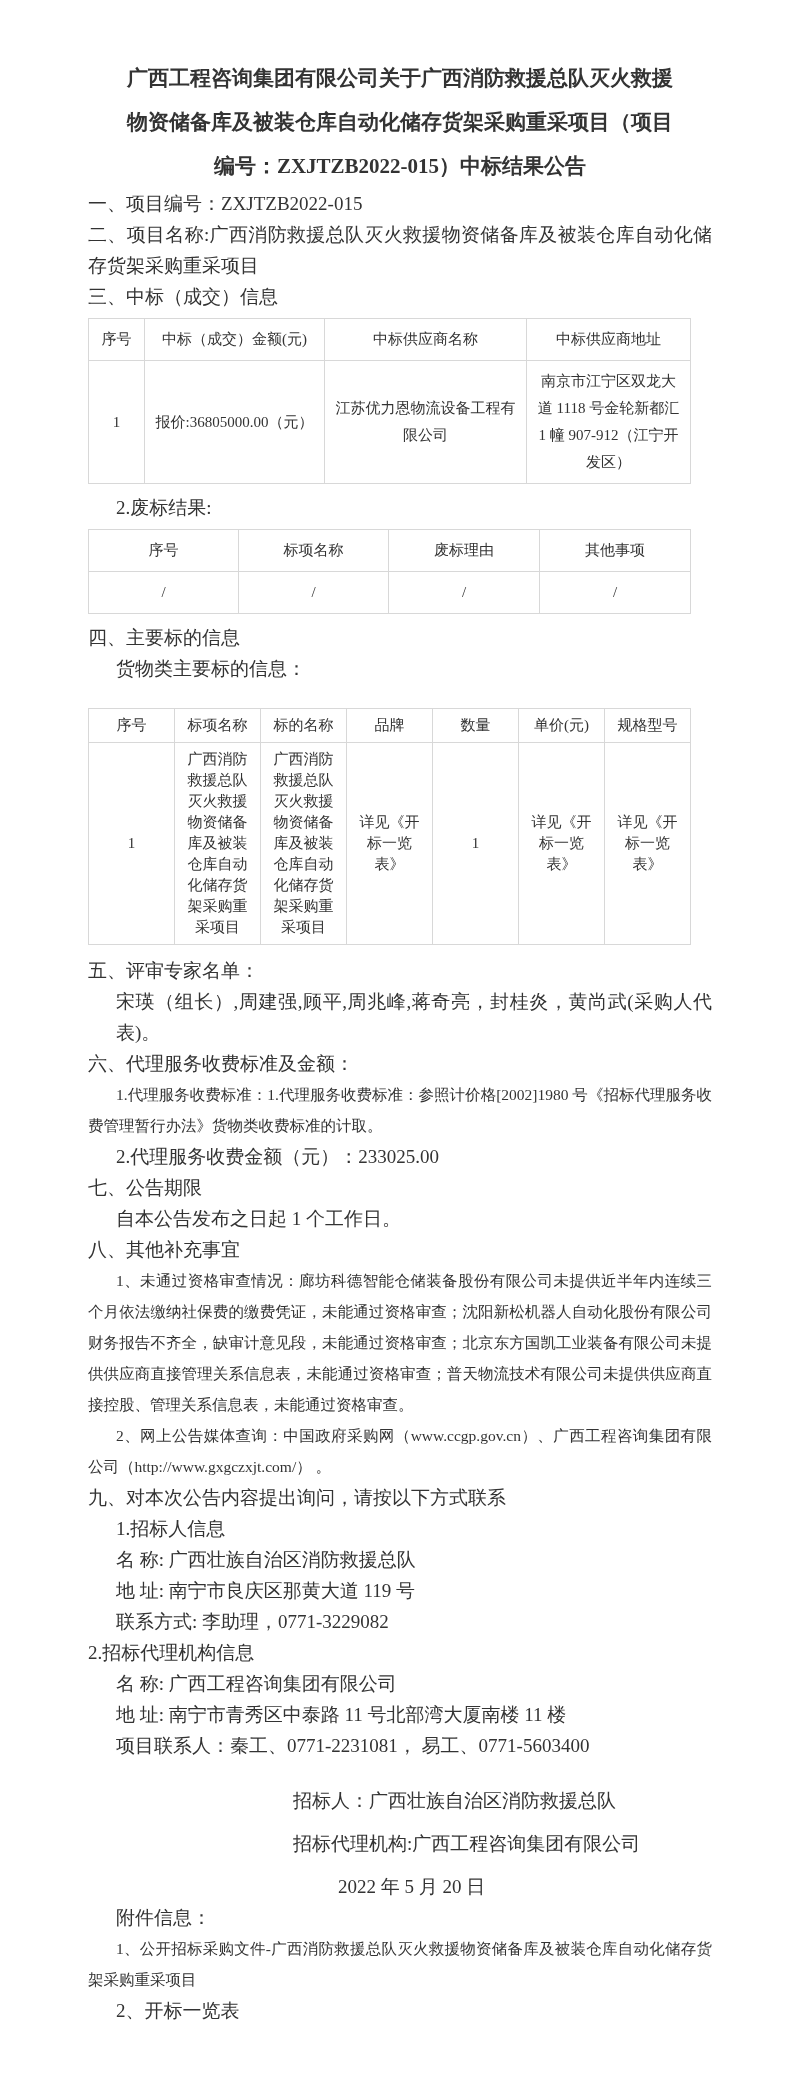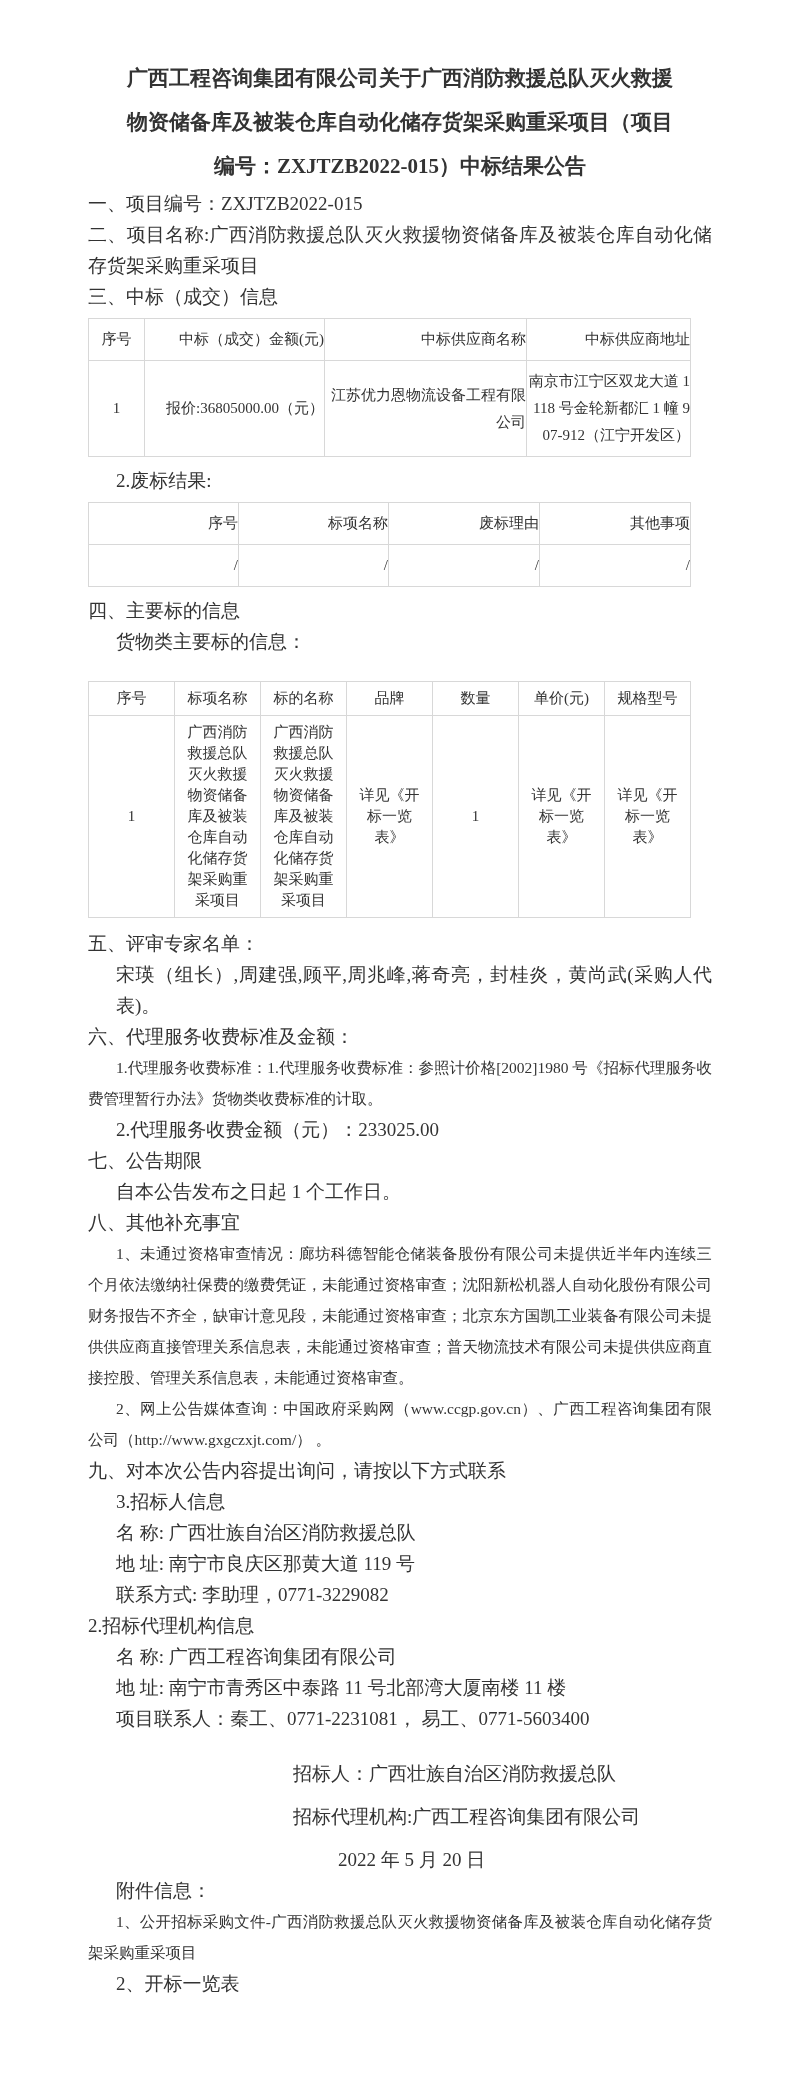--- a/index.html
+++ b/index.html
@@ -45,23 +45,23 @@
     border-collapse: collapse;
     table-layout: fixed;
     width: 602px;
     margin: 6px 0 8px 0;
     border-radius: 16px;
   }
   td {
     border: 1px solid #d8d8d8;
     font-size: 15px;
     line-height: 27px;
-    padding: 7px 0;
+    padding: 7px 8px;
     vertical-align: middle;
-    text-align: right;
+    text-align: center;
     word-break: break-all;
     overflow-wrap: break-word;
   }
   .t-award td.c-seq, .t-rejected td.c-seq-like { text-align: left; }
   .t-award td.c-seq { text-align: center; padding: 7px 4px; }
   .t-goods { margin-top: 24px; margin-bottom: 10px; }
   .t-goods td {
     text-align: center;
     line-height: 21px;
     padding: 6px 10px;
@@ -172,21 +172,21 @@
   <p class="line ind1">2.代理服务收费金额（元）：233025.00</p>
 
   <p class="line">七、公告期限</p>
   <p class="line ind1">自本公告发布之日起 1 个工作日。</p>
 
   <p class="line">八、其他补充事宜</p>
   <p class="para">1、未通过资格审查情况：廊坊科德智能仓储装备股份有限公司未提供近半年内连续三个月依法缴纳社保费的缴费凭证，未能通过资格审查；沈阳新松机器人自动化股份有限公司财务报告不齐全，缺审计意见段，未能通过资格审查；北京东方国凯工业装备有限公司未提供供应商直接管理关系信息表，未能通过资格审查；普天物流技术有限公司未提供供应商直接控股、管理关系信息表，未能通过资格审查。</p>
   <p class="para">2、网上公告媒体查询：中国政府采购网（www.ccgp.gov.cn）、广西工程咨询集团有限公司（http://www.gxgczxjt.com/） 。</p>
 
   <p class="line">九、对本次公告内容提出询问，请按以下方式联系</p>
-  <p class="line ind1">3.招标人信息</p>
+  <p class="line ind1">1.招标人信息</p>
   <p class="line ind1">名 称: 广西壮族自治区消防救援总队</p>
   <p class="line ind1">地 址: 南宁市良庆区那黄大道 119 号</p>
   <p class="line ind1">联系方式: 李助理，0771-3229082</p>
   <p class="line">2.招标代理机构信息</p>
   <p class="line ind1">名 称: 广西工程咨询集团有限公司</p>
   <p class="line ind1">地 址: 南宁市青秀区中泰路 11 号北部湾大厦南楼 11 楼</p>
   <p class="line ind1">项目联系人：秦工、0771-2231081， 易工、0771-5603400</p>
 
   <div class="sign-block">
     <p class="line sign-line">招标人：广西壮族自治区消防救援总队</p>

